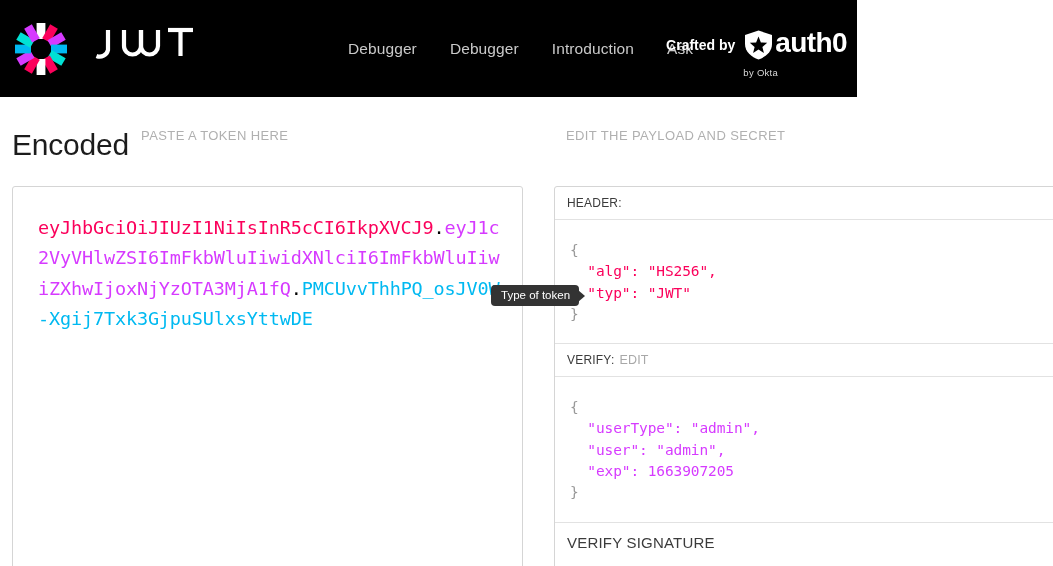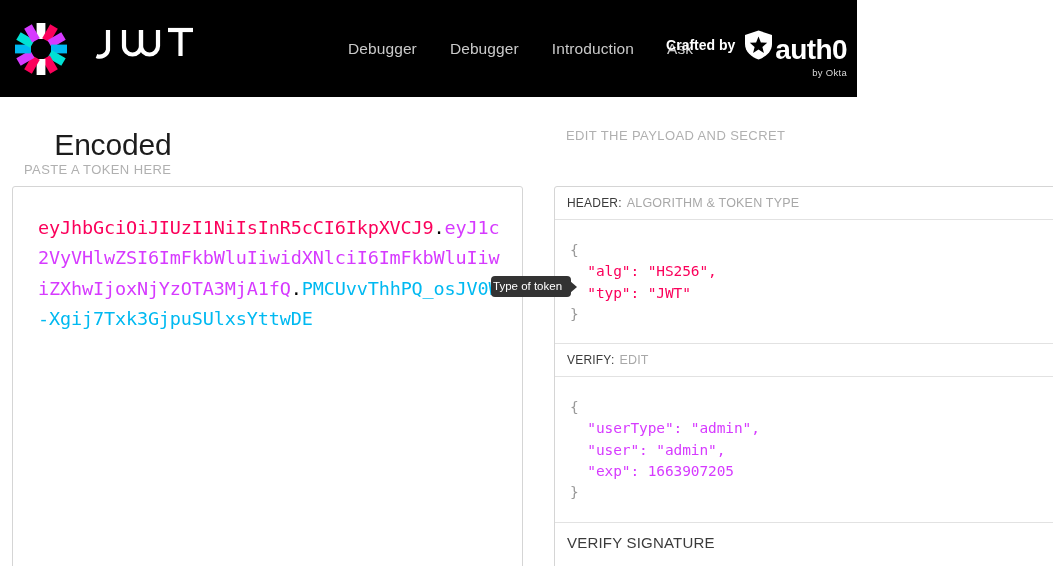--- a/index.html
+++ b/index.html
@@ -51,41 +51,41 @@
   .crafted-label {
     color: #ffffff;
     font-size: 14px;
     font-weight: bold;
     margin-right: 8px;
     margin-top: 8px;
     white-space: nowrap;
     margin-left: 48px;
   }
   .auth0-lockup { position: relative; }
-  .auth0-row { display: flex; align-items: flex-end; }
+  .auth0-row { display: flex; align-items: flex-start; }
   .auth0-word {
     color: #ffffff;
     font-size: 28px;
     font-weight: bold;
     letter-spacing: -0.6px;
     line-height: 1;
     margin-left: 1px;
   }
   .byokta {
     color: #d8d8d8;
     font-size: 9.5px;
-    text-align: right;
+    text-align: left;
     margin-top: 3px;
     letter-spacing: 0.3px;
   }
 
   
   .panel-head {
     position: absolute;
-    display: flex; align-items: flex-end; flex-direction: column;
+    display: flex; align-items: flex-start;
   }
   .panel-head.left  { left: 12px;  top: 128px; }
   .panel-head.right { left: 554px; top: 128px; }
   .panel-title {
     font-size: 30px;
     font-weight: normal;
     color: #1c1c1c;
     letter-spacing: -0.2px;
   }
   .panel-sub {
@@ -117,27 +117,27 @@
     letter-spacing: -0.15px;
   }
   .tok-header { color: #fb015b; margin-top: 12px; }
   .tok-dot    { color: #000000; }
   .tok-payload{ color: #d63aff; }
   .tok-sig    { color: #00b9f1; }
 
   
   .tooltip {
     position: absolute;
-    left: 491px; top: 276px;
+    left: 491px; top: 285px;
     height: 21px;
     background: #333333;
     color: #ffffff;
     font-size: 11.5px;
     line-height: 21px;
-    padding: 0 9px 0 2px;
+    padding: 0 9px 0 10px;
     border-radius: 4px;
     white-space: nowrap;
     z-index: 20;
   }
   .tooltip::after {
     content: "";
     position: absolute;
     right: -6px; top: 4.5px;
     width: 0; height: 0;
     border-top: 6px solid transparent;
@@ -289,21 +289,20 @@
 <div class="tooltip">Type of token</div>
 
 <div class="panel-head right">
   <span class="panel-sub">EDIT THE PAYLOAD AND SECRET</span>
 </div>
 
 <div class="decoded-panel">
 
   <div class="sec-label">
     <span class="strong">HEADER:</span>
-    <span class="light">ALGORITHM &amp; TOKEN TYPE</span>
   </div>
   <div class="sec-body header-body"><span class="brace">{</span>
 <span>  "alg": "HS256",</span>
 <span>  "typ": "JWT"</span>
 <span class="brace">}</span></div>
 
   <div class="sec-label">
     <span class="strong">VERIFY:</span>
     <span class="light">EDIT</span>
   </div>

